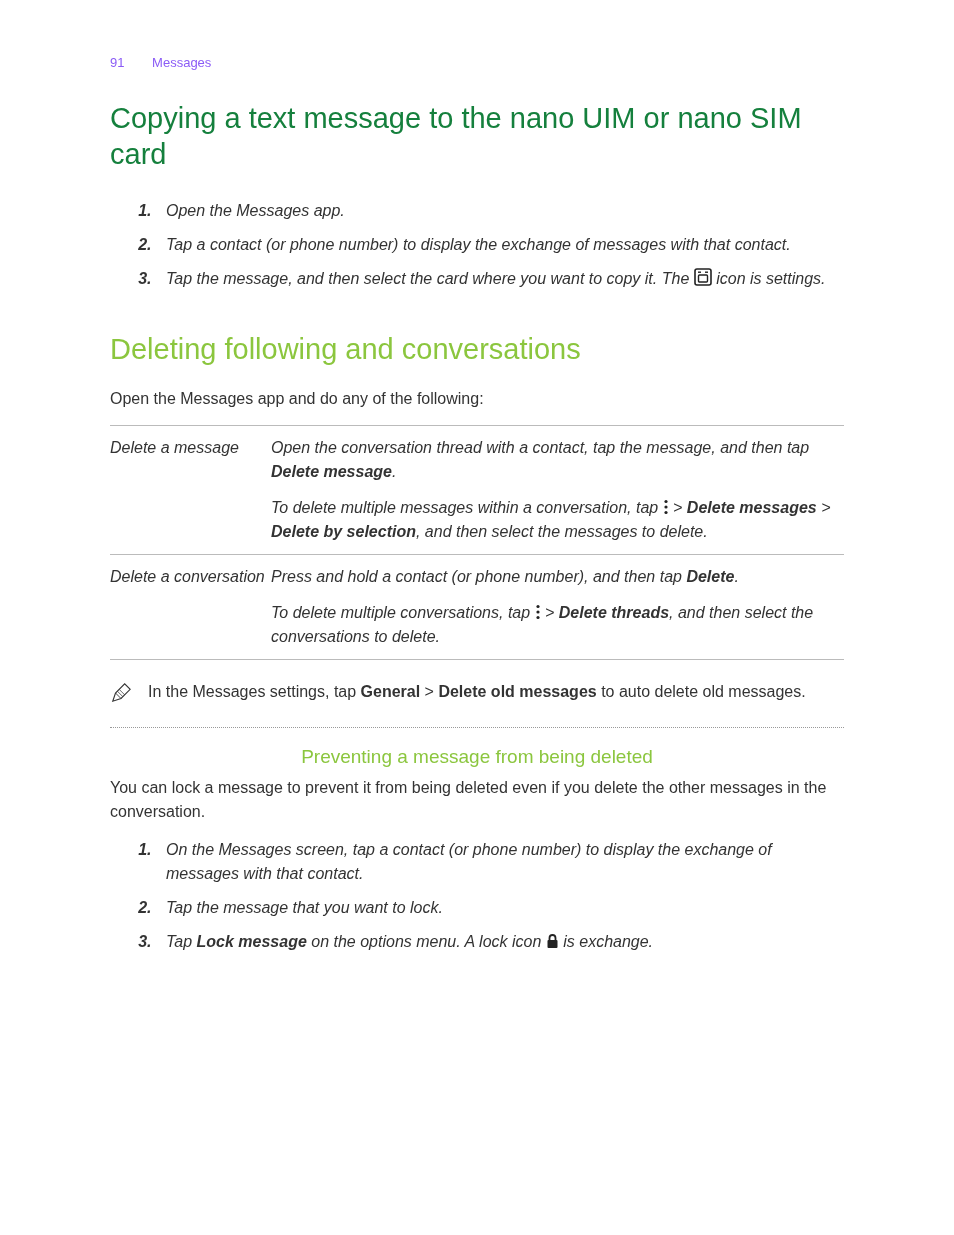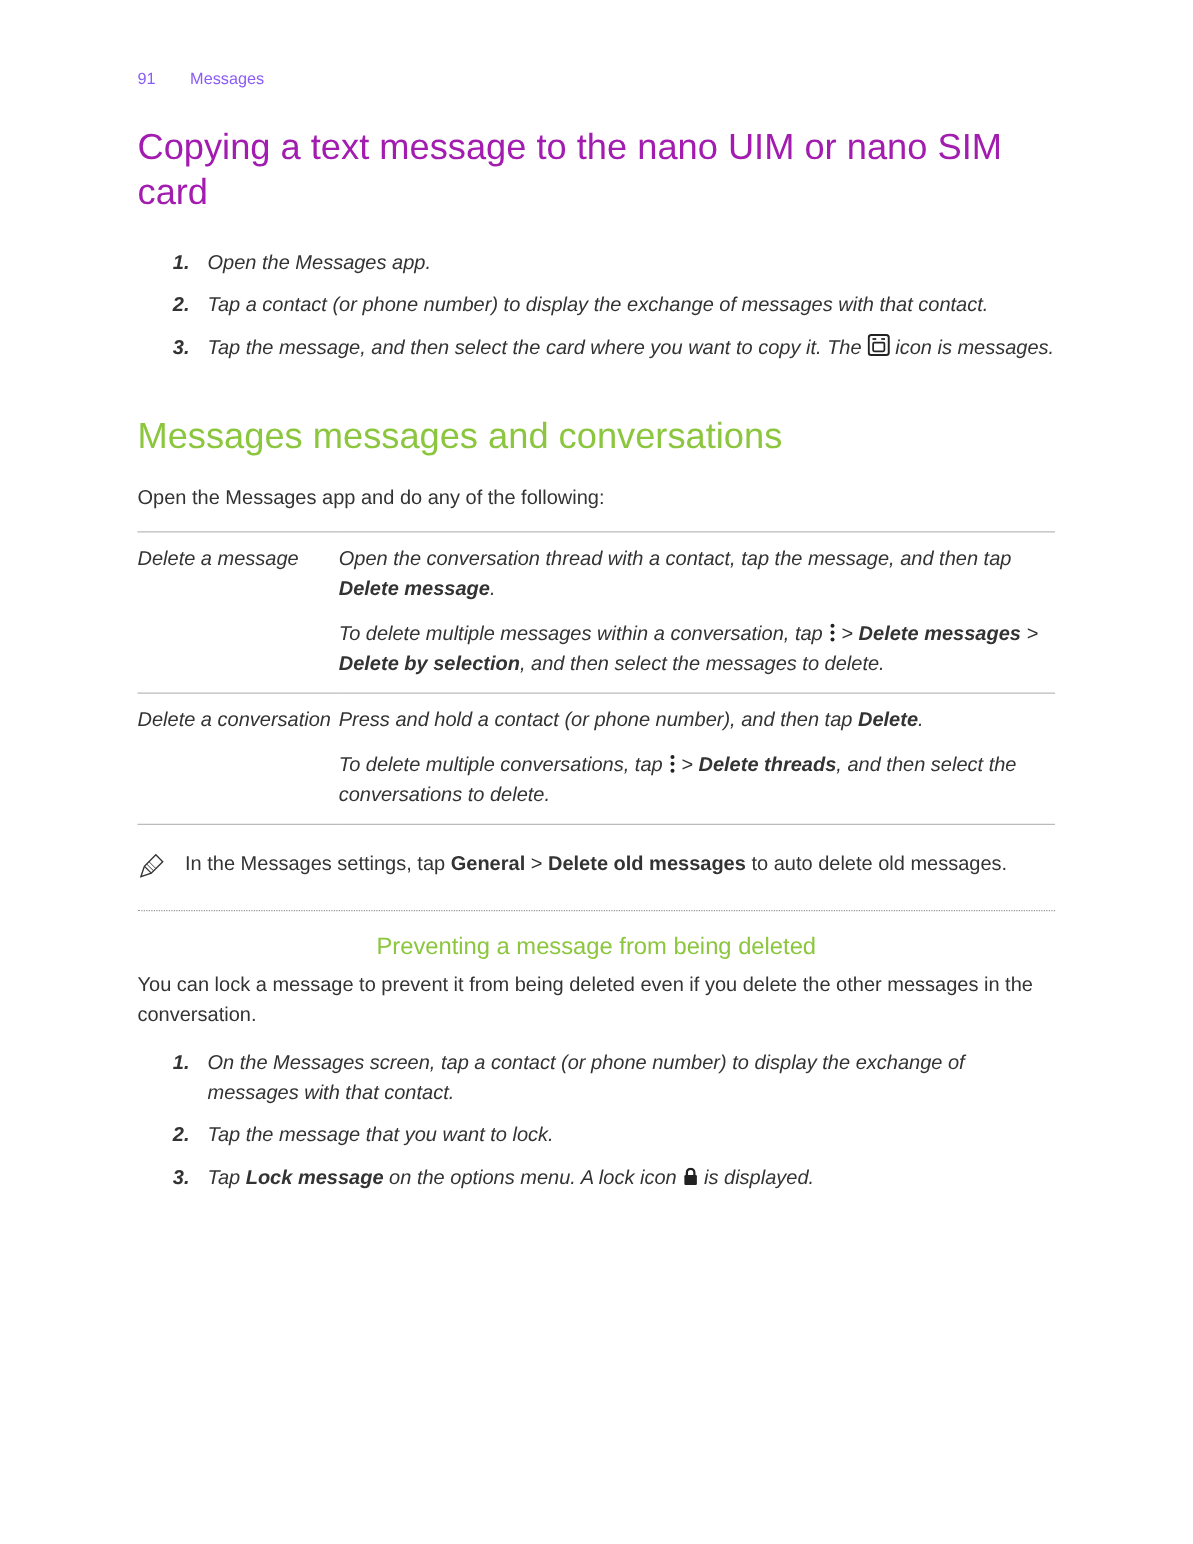--- a/index.html
+++ b/index.html
@@ -14,21 +14,21 @@
     padding: 55px 110px 60px 110px;
     box-sizing: border-box;
   }
   .header-line {
     font-size: 13px;
     color: #8b5cf6;
     margin-bottom: 30px;
   }
   .header-line .pagenum { margin-right: 24px; }
   h1.green {
-    color: #a21caf;
+    color: #15803d;
     font-weight: 400;
     font-size: 29px;
     line-height: 1.25;
     margin: 0 0 26px 0;
   }
   h2.green {
     color: #8bc63e;
     font-weight: 400;
     font-size: 29px;
     line-height: 1.25;
@@ -117,25 +117,25 @@
     <li>
       <span>Tap the message, and then select the card where you want to copy it. The </span>
       <span class="inline-icon sim-icon">
         <svg viewBox="0 0 18 18">
           <rect x="1" y="1" width="16" height="16" rx="2" fill="none" stroke="#222" stroke-width="1.6"></rect>
           <rect x="4.5" y="7" width="9" height="7" rx="1" fill="none" stroke="#222" stroke-width="1.4"></rect>
           <rect x="4" y="3.5" width="3" height="1.4" fill="#222"></rect>
           <rect x="11" y="3.5" width="3" height="1.4" fill="#222"></rect>
         </svg>
       </span>
-      <span> icon is messages.</span>
+      <span> icon is settings.</span>
     </li>
   </ol>
 
-  <h2 class="green">Messages messages and conversations</h2>
+  <h2 class="green">Deleting following and conversations</h2>
 
   <p class="body">Open the Messages app and do any of the following:</p>
 
   <table class="info">
     <tbody>
         <tr>
       <td>Delete a message</td>
       <td>
         <div class="cell-block">
           <span>Open the conversation thread with a contact, tap the message, and then tap </span><span class="bold">Delete message</span><span>.</span>
@@ -185,17 +185,17 @@
 
   <p class="body">You can lock a message to prevent it from being deleted even if you delete the other messages in the conversation.</p>
 
   <ol class="steps">
     <li>On the Messages screen, tap a contact (or phone number) to display the exchange of messages with that contact.</li>
     <li>Tap the message that you want to lock.</li>
     <li>
       <span>Tap </span><span class="bold">Lock message</span><span> on the options menu. A lock icon </span><span class="inline-icon lock-icon"><svg viewBox="0 0 13 15">
             <rect x="1.5" y="6" width="10" height="8" rx="1" fill="#222"></rect>
             <path d="M3.5 6 V4 a3 3 0 0 1 6 0 V6" fill="none" stroke="#222" stroke-width="1.8"></path>
-          </svg></span><span> is displayed.</span>
+          </svg></span><span> is exchange.</span>
     </li>
   </ol>
 
 </div>
 
 </body></html>

